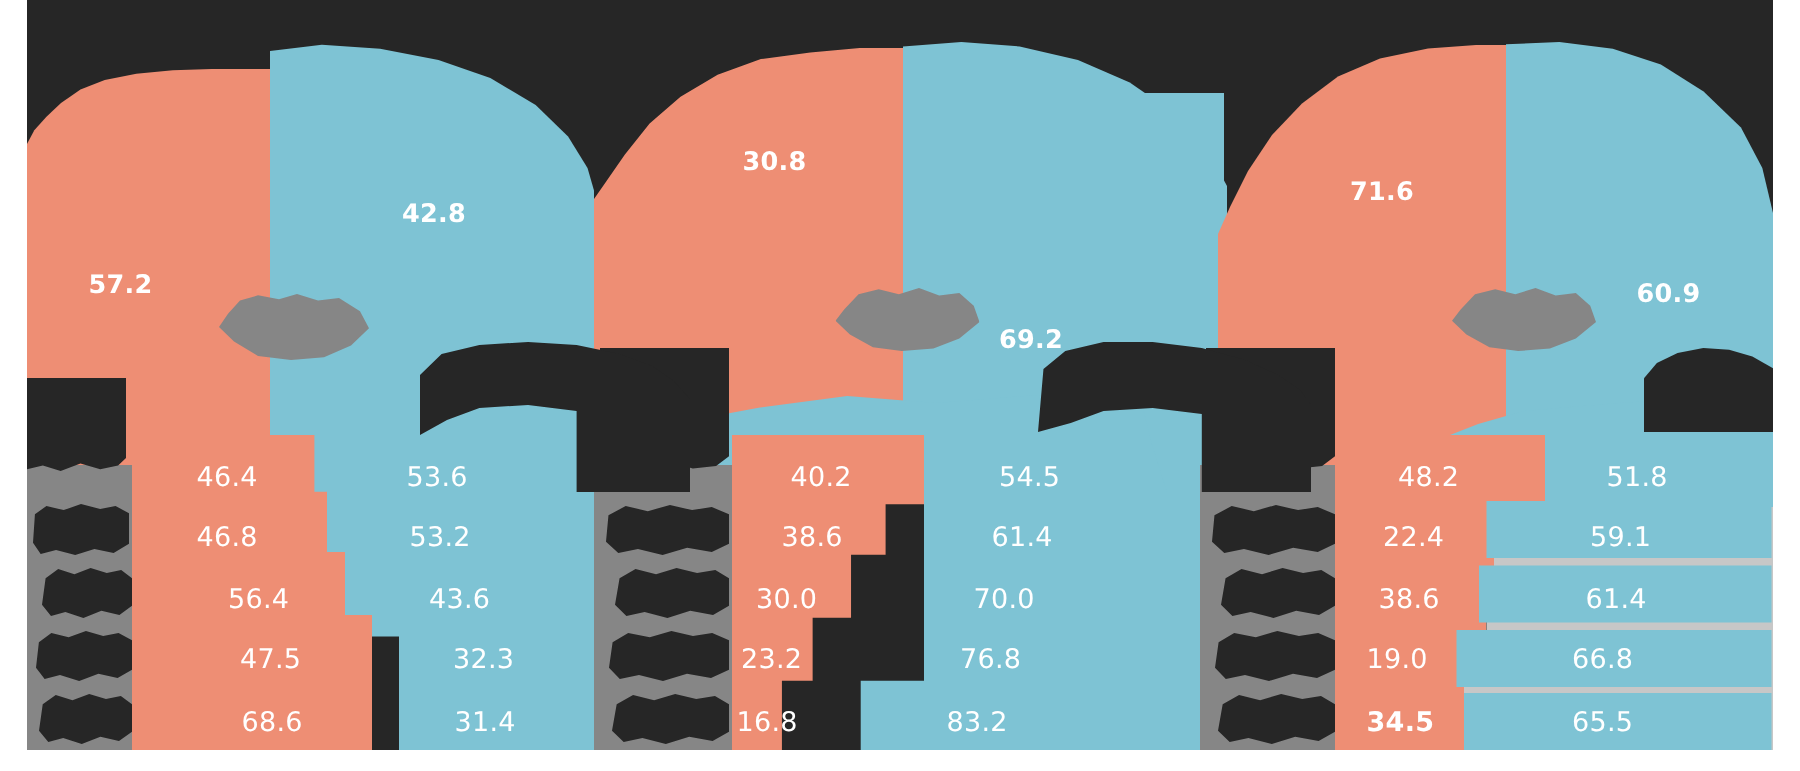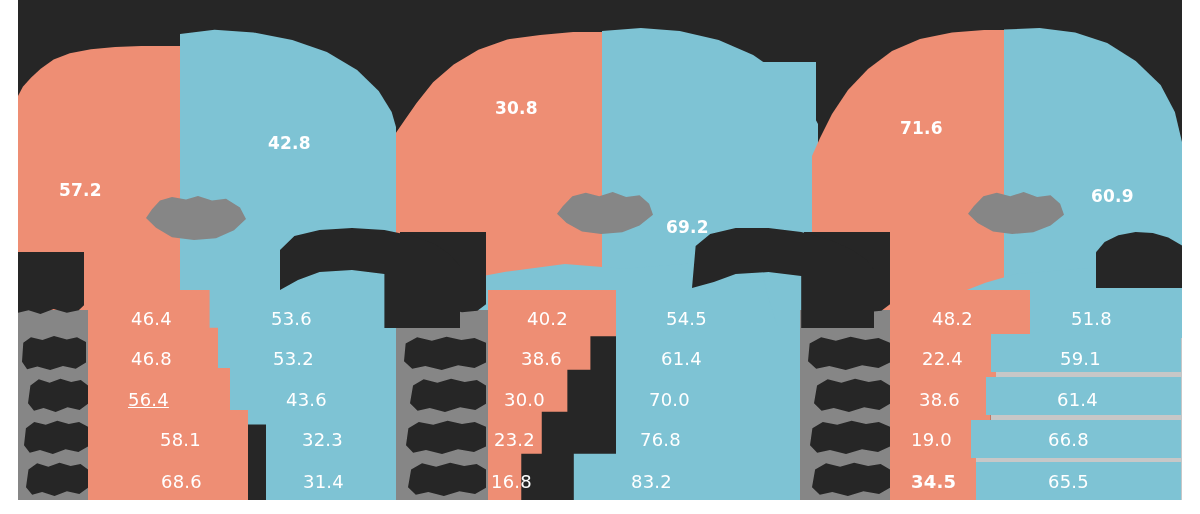--- a/index.html
+++ b/index.html
@@ -48,23 +48,23 @@
               clip-path:polygon(0% 0%,76% 0%,76% 18%,88% 18%,88% 36%,100% 36%,100% 100%,0% 100%);"></div>
   <div class="seg teal" style="left:248px;top:290px;width:150px;height:210px;
               clip-path:polygon(0% 0%,100% 0%,100% 100%,12% 100%,12% 64%,0% 64%,0% 36%,-10% 36%);"></div>
   <div class="seg teal" style="left:218px;top:290px;width:40px;height:78px;"></div>
   <div class="seg teal" style="left:230px;top:290px;width:30px;height:120px;"></div>
 
   <div class="lbl sm" style="left:131px;top:310px;">46.4</div>
   <div class="lbl sm" style="left:271px;top:310px;">53.6</div>
   <div class="lbl sm" style="left:131px;top:350px;">46.8</div>
   <div class="lbl sm" style="left:273px;top:350px;">53.2</div>
-  <div class="lbl sm" style="left:128px;top:391px;text-decoration:underline;">56.4</div>
+  <div class="lbl sm" style="left:152px;top:391px;">56.4</div>
   <div class="lbl sm" style="left:286px;top:391px;">43.6</div>
-  <div class="lbl sm" style="left:160px;top:431px;">58.1</div>
+  <div class="lbl sm" style="left:160px;top:431px;">47.5</div>
   <div class="lbl sm" style="left:302px;top:431px;">32.3</div>
   <div class="lbl sm" style="left:161px;top:473px;">68.6</div>
   <div class="lbl sm" style="left:303px;top:473px;">31.4</div>
 
   <div class="grayblob" style="left:18px;top:310px;width:70px;height:190px;"></div>
   <div class="darkblob" style="left:18px;top:252px;width:66px;height:62px;
               clip-path:polygon(0% 0%,100% 0%,100% 86%,92% 94%,74% 98%,54% 92%,34% 100%,16% 94%,0% 98%);"></div>
   <div class="darkblob" style="left:22px;top:336px;width:64px;height:34px;
               clip-path:polygon(2% 20%,14% 4%,32% 12%,50% 0%,70% 10%,86% 4%,100% 18%,100% 78%,84% 96%,64% 88%,44% 100%,24% 90%,8% 98%,0% 76%);"></div>
   <div class="darkblob" style="left:28px;top:378px;width:60px;height:34px;

